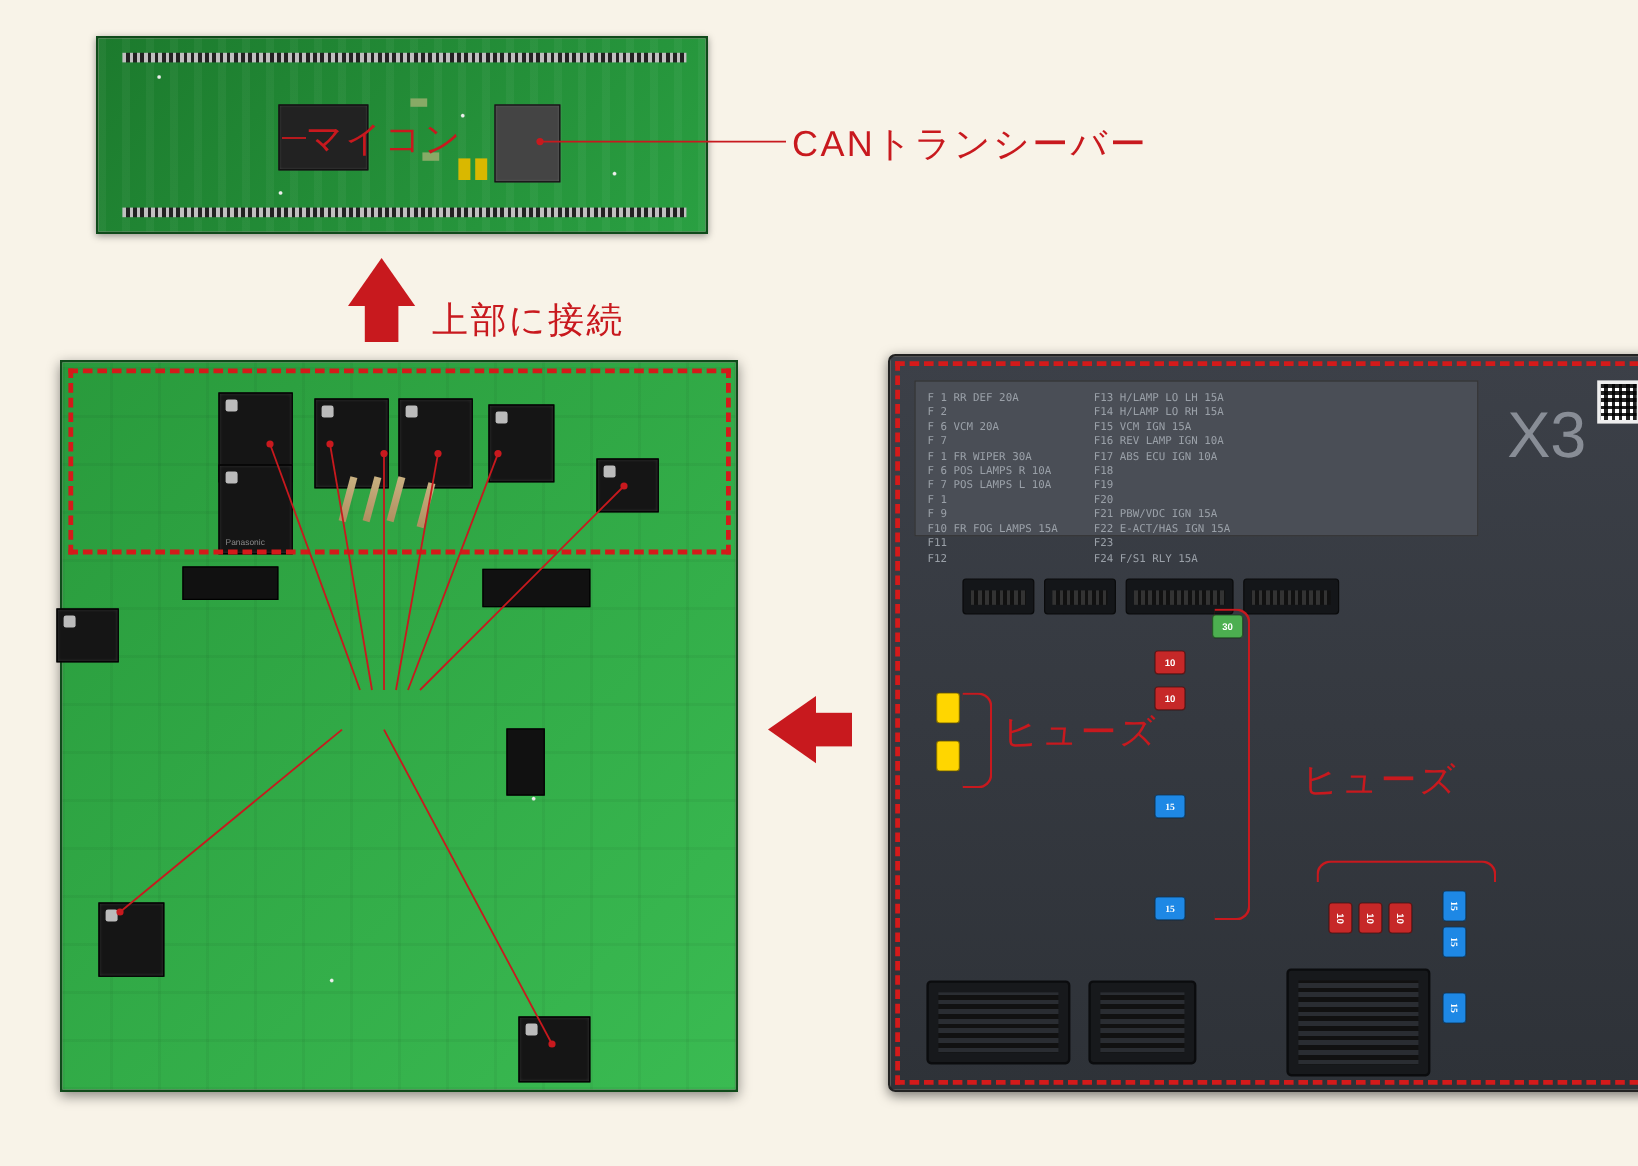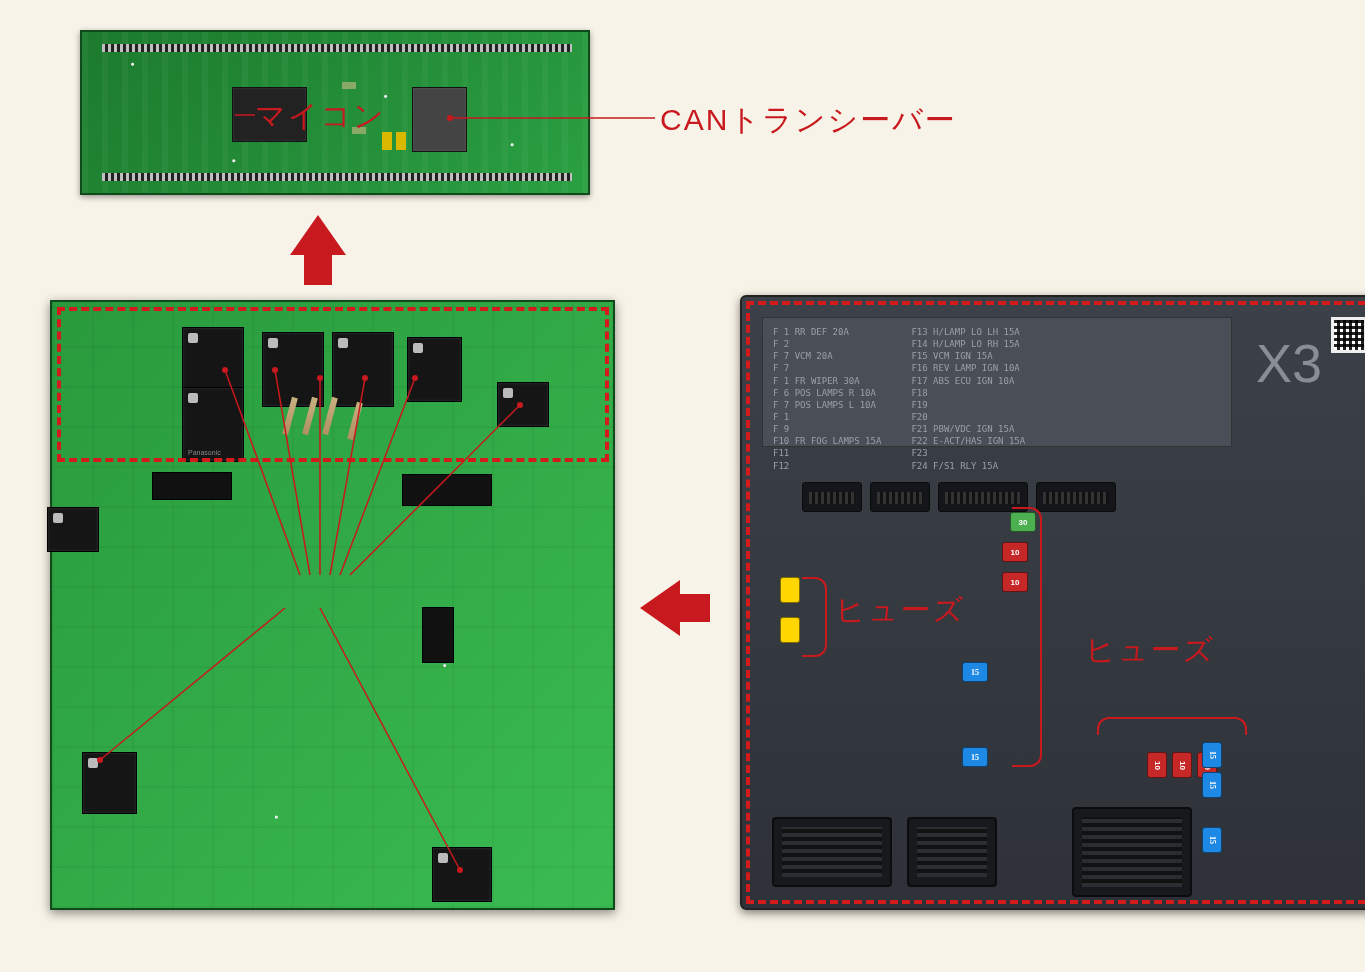--- a/index.html
+++ b/index.html
@@ -130,21 +130,21 @@
     background:repeating-linear-gradient(90deg,#333 0 3px,#111 3px 6px);
   }
   .fuse {
     position:absolute; width:20px; height:26px; border-radius:3px;
     display:flex; align-items:center; justify-content:center;
     color:#fff; font-size:8px; font-weight:bold;
     writing-mode: vertical-rl;
     border:1px solid rgba(0,0,0,.5);
   }
   .fuse.green { background:#4caf50;margin-left:48px; }
-  .fuse.red   { background:#c62828;margin-left:40px; }
+  .fuse.red   { background:#c62828; }
   .fuse.blue  { background:#1e88e5;font-family:Liberation Serif, serif; }
   .fuse.yellow{ background:#ffd600; color:#333; }
   .fuse.horiz { writing-mode: horizontal-tb; width:26px; height:20px; }
 
   .big-conn {
     position:absolute; background:#17191c;
     border:2px solid #0b0c0e; border-radius:4px;
     width:120px; height:70px;
   }
   .big-conn::before{
@@ -207,20 +207,21 @@
     <div class="cap-y" style="left:300px;top:100px"></div>
     <div class="cap-y" style="left:314px;top:100px"></div>
     <div class="pin-row" style="left:20px;top:12px;width:470px"></div>
     <div class="pin-row" style="left:20px;bottom:12px;width:470px"></div>
   </div>
 
   <span class="label" style="left:660px;top:100px">CANトランシーバー</span>
   <span class="label" style="left:255px;top:96px">マイコン</span>
 
   <div class="arrow up" style="left:290px;top:215px"></div>
+  <span class="label" style="left:360px;top:247px">上部に接続</span>
 
   <div class="pcb-main">
 
     <div class="relay pana" style="left:130px;top:25px"></div>
     <div class="relay pana" style="left:130px;top:85px"></div>
     <div class="relay" style="left:210px;top:30px"></div>
     <div class="relay" style="left:280px;top:30px"></div>
     <div class="relay" style="left:355px;top:35px;width:55px;height:65px"></div>
     <div class="relay" style="left:445px;top:80px;width:52px;height:45px"></div>
     <div class="relay" style="left:-5px;top:205px;width:52px;height:45px"></div>
@@ -240,21 +241,21 @@
   </div>
 
 
   <div class="arrow left" style="left:640px;top:580px"></div>
 
   <div class="fusebox">
     <div class="label-panel">
       <div id="fcol-l">
           <div>F 1  RR DEF       20A</div>
           <div>F 2</div>
-          <div>F 7  VCM          20A</div>
+          <div>F 6  VCM          20A</div>
           <div>F 7</div>
           <div>F 1  FR WIPER     30A</div>
           <div>F 6  POS LAMPS R  10A</div>
           <div>F 7  POS LAMPS L  10A</div>
           <div>F 1</div>
           <div>F 9</div>
           <div>F10  FR FOG LAMPS  15A</div>
           <div>F11</div>
           <div>F12</div>
         </div>

